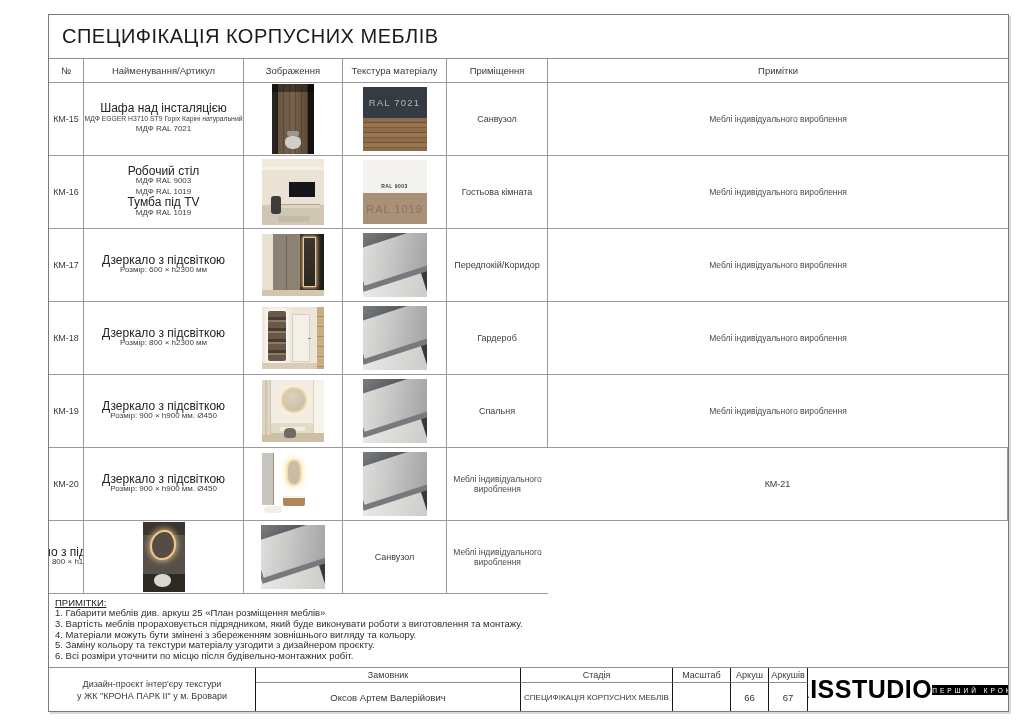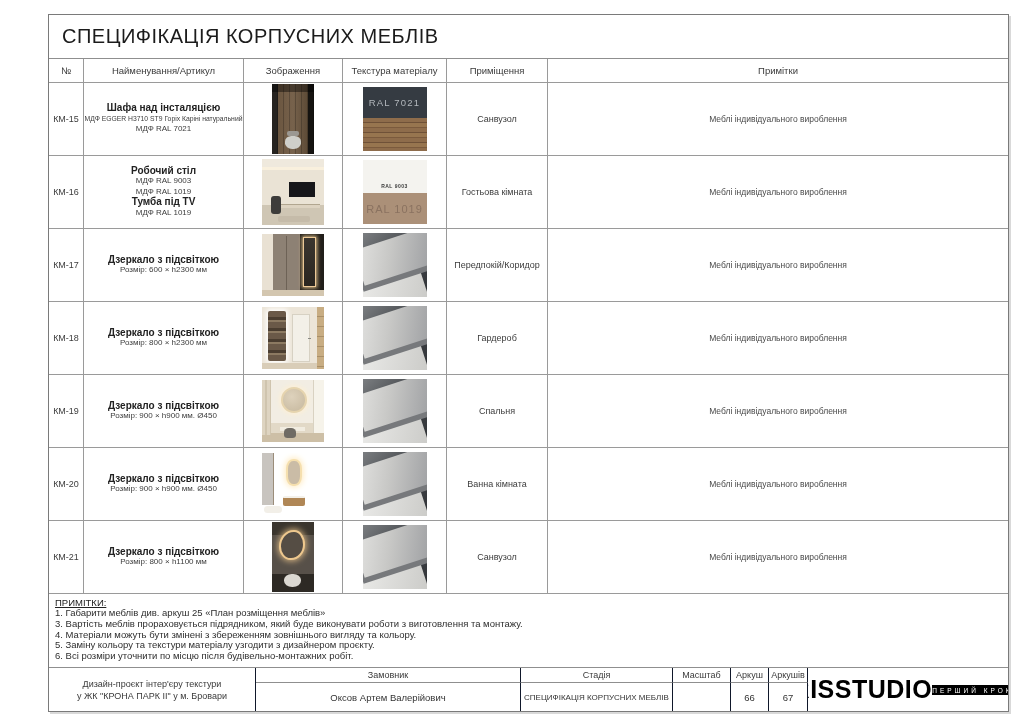--- a/index.html
+++ b/index.html
@@ -16,21 +16,21 @@
   
   .tbl { display:grid; grid-template-columns:35px 160px 99px 104px 101px 1fr; }
   .cell { border-right:1px solid #9a9a9a; border-bottom:1px solid #9a9a9a;
     display:flex; align-items:center; justify-content:center; text-align:center; overflow:hidden; }
   .cell.last { border-right:none; }
   .hcell { height:24px; font-size:9.5px; color:#3a3a3a; }
   .dcell { height:73px; }
   .idc { font-size:9px; color:#3c3c3c; }
   .namec { flex-direction:column; padding:2px; }
   .nm { font-size:8px; line-height:10.5px; color:#3c3c3c; white-space:nowrap; }
-  .nm.b { font-weight:700; font-size:10px; color:#222; }
+  .nm.b { font-weight:400; font-size:12px; color:#222; }
   .nm.long { font-size:6.8px; }
   .roomc { font-size:9px; color:#3c3c3c; }
   .notec { font-size:8.5px; color:#4a4a4a; }
 
   
   .sw { width:64px; height:64px; overflow:hidden; }
   .sw7021 .t { height:48%; background:#353b42; color:#b2b7bc; font-size:9.5px; letter-spacing:1.2px;
     display:flex; align-items:center; justify-content:center; }
   .sw7021 .w { height:52%; background:repeating-linear-gradient(180deg,
     #8e6c4b 0px,#8e6c4b 4px,#6f5138 4px,#6f5138 5px,#97754f 5px,#97754f 9px,#7b5a3d 9px,#7b5a3d 10px); }
@@ -293,21 +293,20 @@
         <div class="tub"></div>
       </div>
     </div>
     <div class="cell dcell">
       <div class="sw swmir">
         <div class="s1"></div>
         <div class="s2e"></div>
         <div class="s2"></div>
       </div>
     </div>
-    <div class="cell dcell roomc">Ванна кімната</div>
     <div class="cell dcell notec last">Меблі індивідуального вироблення</div>
 
     <div class="cell dcell idc">КМ-21</div>
     <div class="cell dcell namec">
       <div class="nm b">Дзеркало з підсвіткою</div>
       <div class="nm">Розмір: 800 × h1100 мм</div>
     </div>
     <div class="cell dcell">
       <div class="im im6">
         <div class="blob"></div>

